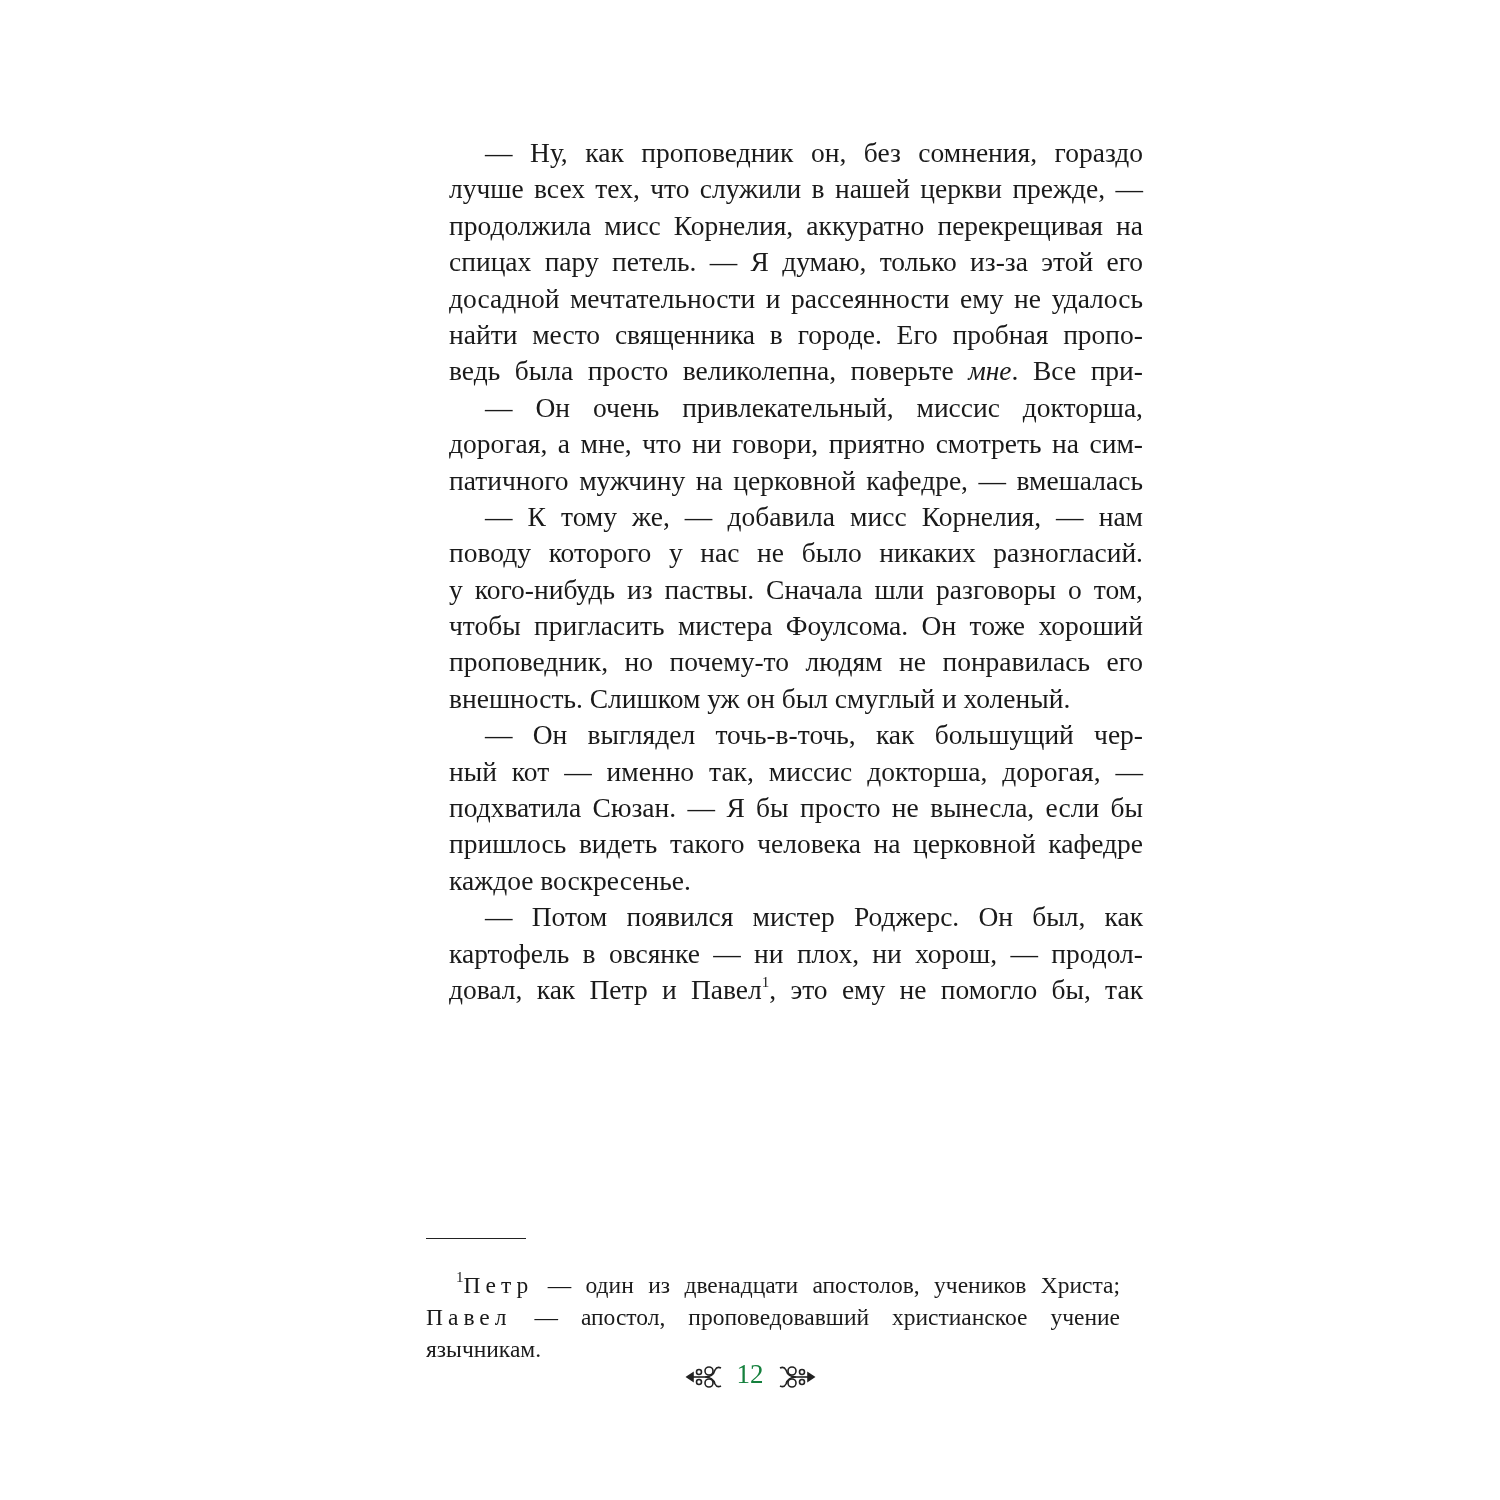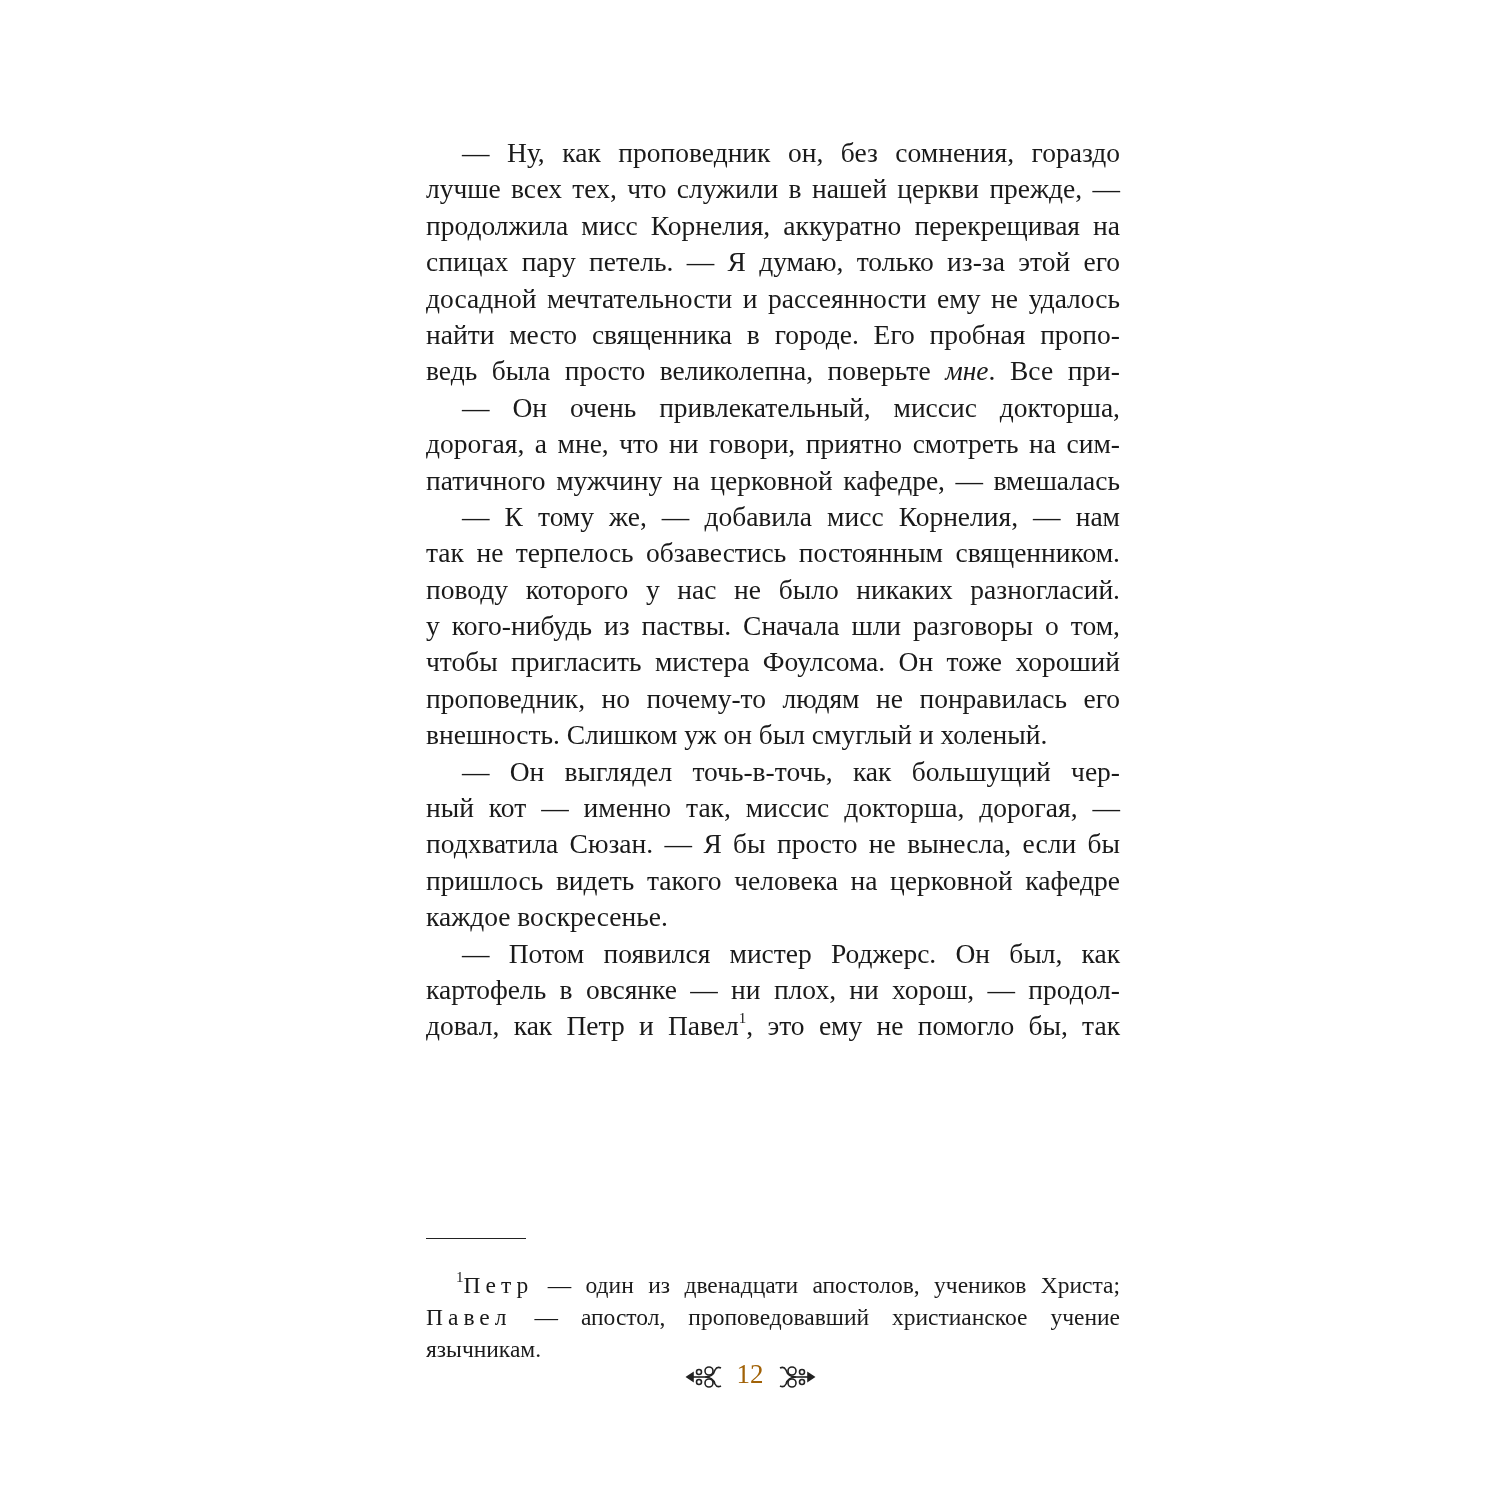--- a/index.html
+++ b/index.html
@@ -1,50 +1,49 @@
 <!DOCTYPE html>
 <html><head>
 <meta charset="utf-8">
 <style>
   html, body { margin:0; padding:0; background:#ffffff; }
   body { width:1500px; height:1500px; position:relative; overflow:hidden; }
-  .page { position:absolute; left:426px; top:135px; width:694px; color:#1a1a1a;
+  .page { position:absolute; left:449px; top:135px; width:694px; color:#1a1a1a;
     font-family:"Liberation Serif", "DejaVu Serif", serif; }
   .line { font-size:27.5px; height:36.4px; line-height:36.4px; white-space:nowrap;
     text-align:justify; text-align-last:justify; }
   .line.last { text-align-last:left; }
   .line.indent { padding-left:36px; }
   .it { font-style:italic; }
   sup { font-size:15px; line-height:0; vertical-align:super; position:relative; top:-2px; }
   .rule { position:absolute; left:426px; top:1238px; width:100px; height:0; border-top:1.6px solid #222; }
   .fn { position:absolute; left:426px; top:1269px; width:694px; font-family:"Liberation Serif","DejaVu Serif",serif; color:#1a1a1a; }
   .fnline { font-size:23.5px; height:32px; line-height:32px; white-space:nowrap; text-align:justify; text-align-last:justify; }
   .fnline.last { text-align-last:left; }
   .fnline.indent { padding-left:30px; }
   .sp { letter-spacing:5px; }
   .folio { position:absolute; left:0; width:1500px; top:1359px; text-align:center;
-    font-family:"Liberation Serif","DejaVu Serif",serif; font-size:27px; color:#a16207; }
+    font-family:"Liberation Serif","DejaVu Serif",serif; font-size:27px; color:#15803d; }
   .orn { display:inline-block; vertical-align:middle; width:42px; height:26px; margin:0 10px; }
 </style>
 </head>
 <body>
 
 <div class="page" id="body">
     <div class="line indent"><span>— Ну, как проповедник он, без сомнения, гораздо</span></div>
     <div class="line"><span>лучше всех тех, что служили в нашей церкви прежде, —</span></div>
     <div class="line"><span>продолжила мисс Корнелия, аккуратно перекрещивая на</span></div>
     <div class="line"><span>спицах пару петель. — Я думаю, только из-за этой его</span></div>
     <div class="line"><span>досадной мечтательности и рассеянности ему не удалось</span></div>
     <div class="line"><span>найти место священника в городе. Его пробная пропо-</span></div>
     <div class="line"><span>ведь была просто великолепна, поверьте </span><span class="it">мне</span><span>. Все при-</span></div>
     <div class="line indent"><span>— Он очень привлекательный, миссис докторша,</span></div>
     <div class="line"><span>дорогая, а мне, что ни говори, приятно смотреть на сим-</span></div>
     <div class="line"><span>патичного мужчину на церковной кафедре, — вмешалась</span></div>
     <div class="line indent"><span>— К тому же, — добавила мисс Корнелия, — нам</span></div>
-    <div class="line"><span>так не терпелось обзавестись постоянным священником.</span></div>
     <div class="line"><span>поводу которого у нас не было никаких разногласий.</span></div>
     <div class="line"><span>у кого-нибудь из паствы. Сначала шли разговоры о том,</span></div>
     <div class="line"><span>чтобы пригласить мистера Фоулсома. Он тоже хороший</span></div>
     <div class="line"><span>проповедник, но почему-то людям не понравилась его</span></div>
     <div class="line last"><span>внешность. Слишком уж он был смуглый и холеный.</span></div>
     <div class="line indent"><span>— Он выглядел точь-в-точь, как большущий чер-</span></div>
     <div class="line"><span>ный кот — именно так, миссис докторша, дорогая, —</span></div>
     <div class="line"><span>подхватила Сюзан. — Я бы просто не вынесла, если бы</span></div>
     <div class="line"><span>пришлось видеть такого человека на церковной кафедре</span></div>
     <div class="line last"><span>каждое воскресенье.</span></div>

